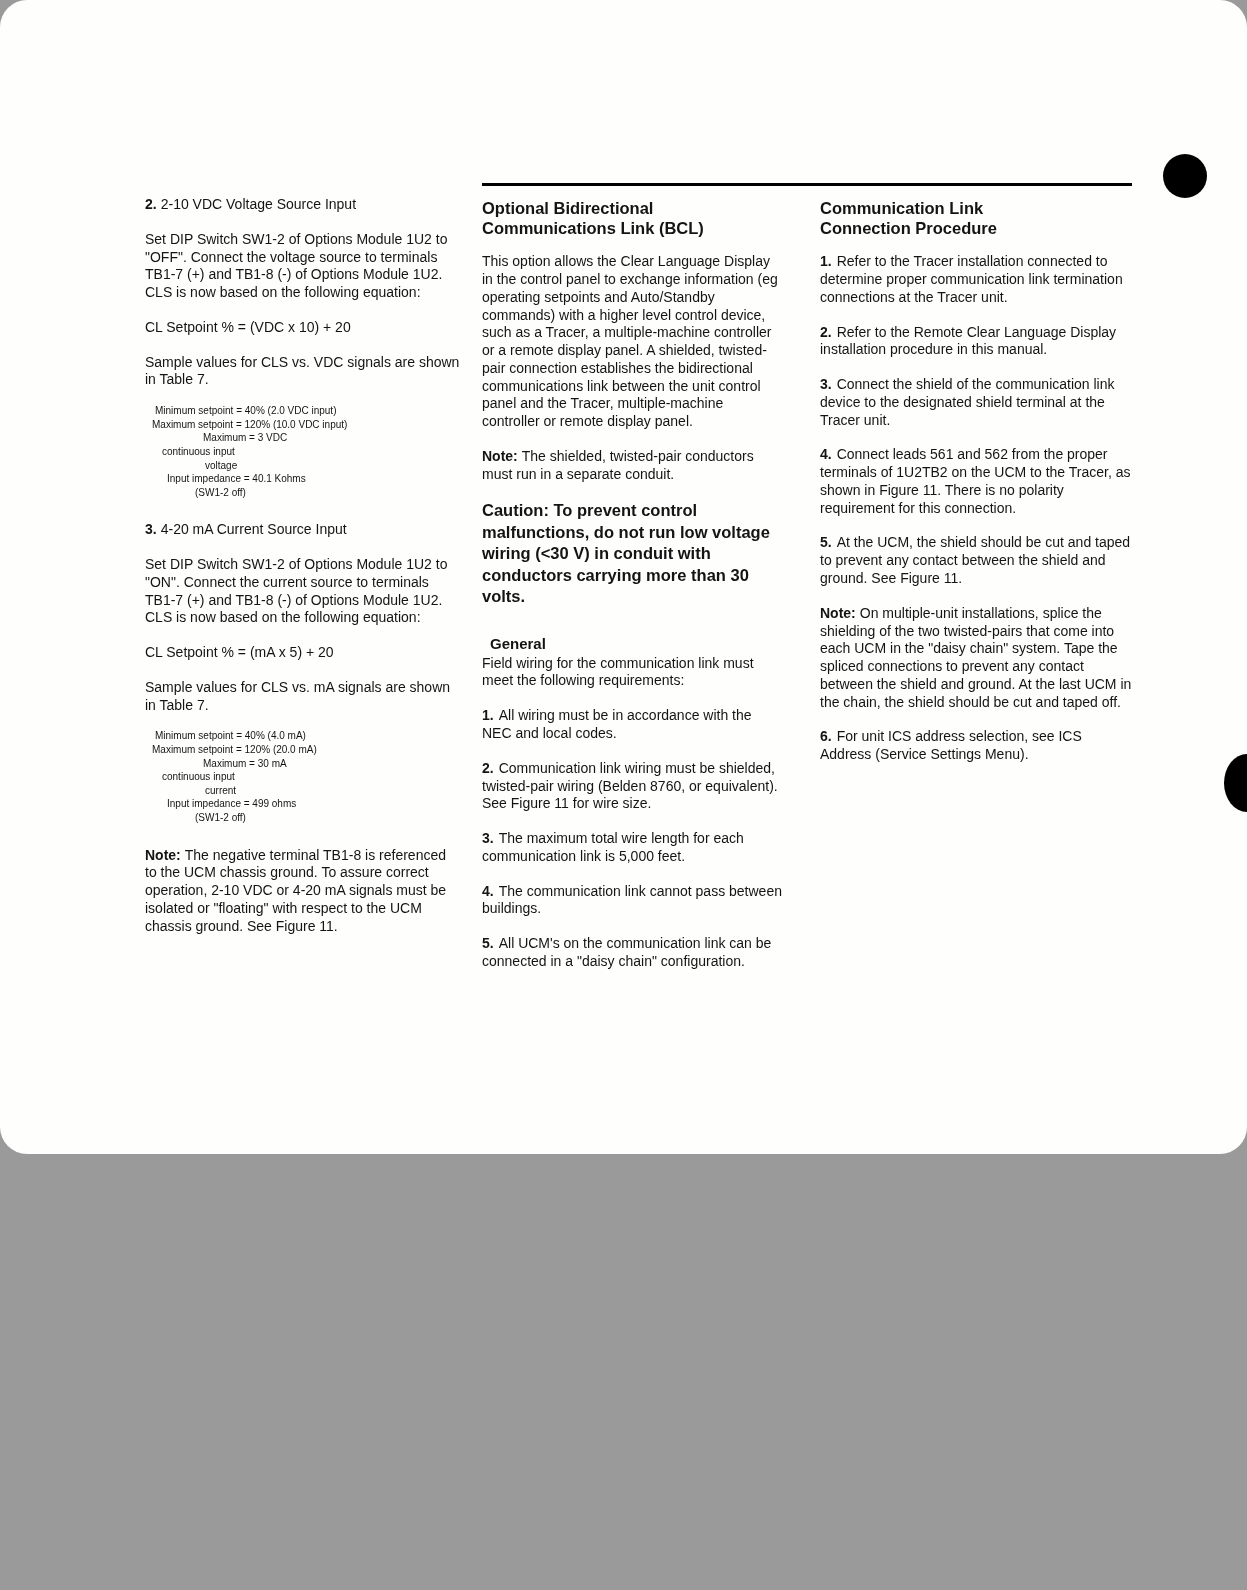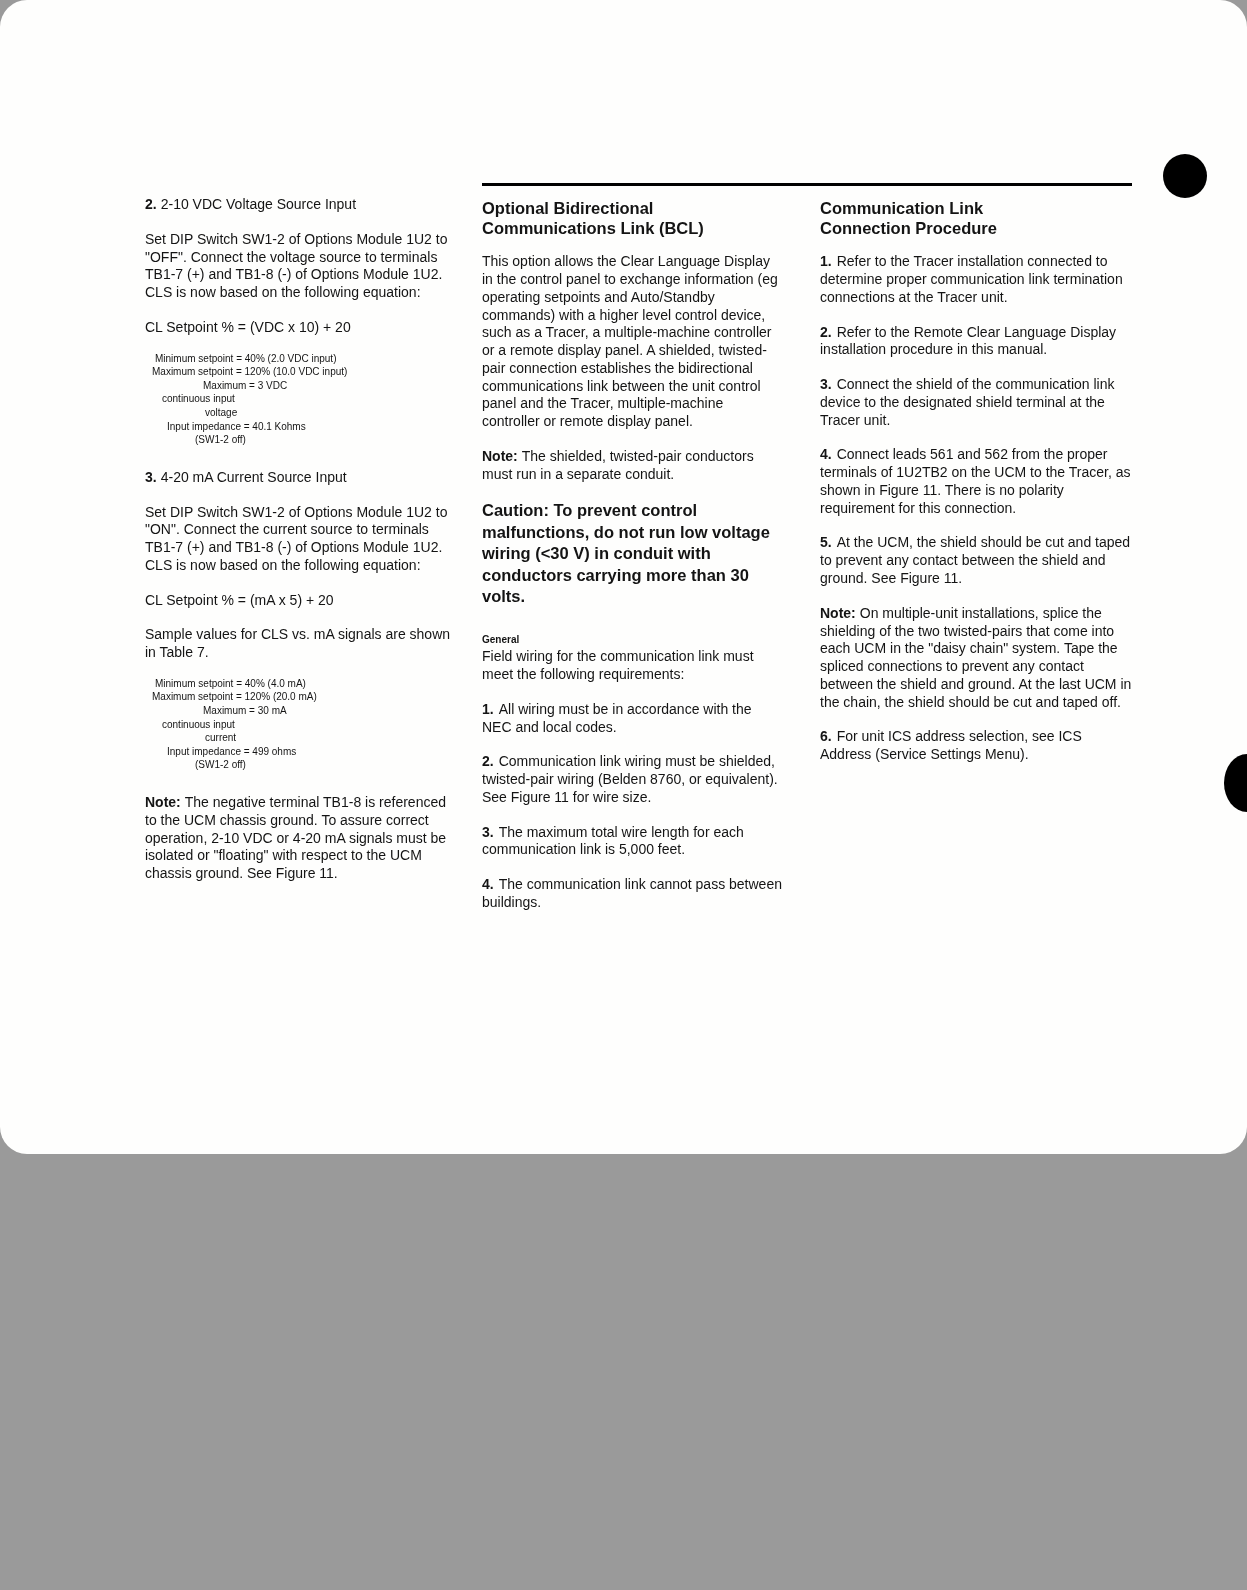--- a/index.html
+++ b/index.html
@@ -21,21 +21,21 @@
 
   .col p { margin:0 0 17px; }
   .h-num { margin-bottom:19px; }
   .h-num b { margin-right:4px; }
   h2 { font-size:16.5px; line-height:1.22; margin:0 0 15px; font-weight:bold; }
   #col3 h2 { max-width:214px; }
   .num-item b { margin-right:5px; }
   .note-lead { margin-right:4px; }
   .eq { margin:2px 0 19px; }
   .caution { font-size:16.5px; font-weight:bold; line-height:1.3; margin:4px 0 30px; max-width:292px; }
-  h3 { font-size:10px; font-weight:bold; margin:26px 0 2px; }
+  h3 { font-size:15px; font-weight:bold; margin:26px 8px 2px; }
   .specs { font-size:10px; line-height:1.36; margin:-2px 0 22px; }
   .specs div { white-space:nowrap; }
   .s0 { padding-left:10px; }
   .s1 { padding-left:7px; }
   .s2 { padding-left:58px; }
   .s3 { padding-left:17px; }
   .s4 { padding-left:60px; }
   .s5 { padding-left:22px; }
   .s6 { padding-left:50px; }
 
@@ -49,20 +49,21 @@
 
   <div class="rule-top"></div>
   <div class="dot-tr"></div>
   <div class="mark-mid"></div>
   <div class="mark-bot"></div>
 
   <div class="col" id="col1">
     <p class="h-num"><b>2.</b><span>2-10 VDC Voltage Source Input</span></p>
     <p>Set DIP Switch SW1-2 of Options Module 1U2 to "OFF". Connect the voltage source to terminals TB1-7 (+) and TB1-8 (-) of Options Module 1U2. CLS is now based on the following equation:</p>
     <p class="eq">CL Setpoint % = (VDC x 10) + 20</p>
+    <p>Sample values for CLS vs. VDC signals are shown in Table 7.</p>
     <div class="specs">
       <div class="s0">Minimum setpoint  = 40% (2.0 VDC input)</div>
       <div class="s1">Maximum setpoint  = 120% (10.0 VDC input)</div>
       <div class="s2">Maximum  = 3 VDC</div>
       <div class="s3">continuous input</div>
       <div class="s4">voltage</div>
       <div class="s5">Input impedance  = 40.1 Kohms</div>
       <div class="s6">(SW1-2 off)</div>
     </div>
 
@@ -87,20 +88,21 @@
     <h2>Optional Bidirectional Communications Link (BCL)</h2>
     <p>This option allows the Clear Language Display in the control panel to exchange information (eg operating setpoints and Auto/Standby commands) with a higher level control device, such as a Tracer, a multiple-machine controller or a remote display panel. A shielded, twisted-pair connection establishes the bidirectional communications link between the unit control panel and the Tracer, multiple-machine controller or remote display panel.</p>
     <p><b class="note-lead">Note:</b><span>The shielded, twisted-pair conductors must run in a separate conduit.</span></p>
     <p class="caution">Caution: To prevent control malfunctions, do not run low voltage wiring (&lt;30 V) in conduit with conductors carrying more than 30 volts.</p>
     <h3>General</h3>
     <p>Field wiring for the communication link must meet the following requirements:</p>
     <p class="num-item"><b>1.</b><span>All wiring must be in accordance with the NEC and local codes.</span></p>
     <p class="num-item"><b>2.</b><span>Communication link wiring must be shielded, twisted-pair wiring (Belden 8760, or equivalent). See Figure 11 for wire size.</span></p>
     <p class="num-item"><b>3.</b><span>The maximum total wire length for each communication link is 5,000 feet.</span></p>
     <p class="num-item"><b>4.</b><span>The communication link cannot pass between buildings.</span></p>
+    <p class="num-item"><b>5.</b><span>All UCM's on the communication link can be connected in a "daisy chain" configuration.</span></p>
   </div>
 
   <div class="col" id="col3">
     <h2>Communication Link Connection Procedure</h2>
     <p class="num-item"><b>1.</b><span>Refer to the Tracer installation connected to determine proper communication link termination connections at the Tracer unit.</span></p>
     <p class="num-item"><b>2.</b><span>Refer to the Remote Clear Language Display installation procedure in this manual.</span></p>
     <p class="num-item"><b>3.</b><span>Connect the shield of the communication link device to the designated shield terminal at the Tracer unit.</span></p>
     <p class="num-item"><b>4.</b><span>Connect leads 561 and 562 from the proper terminals of 1U2TB2 on the UCM to the Tracer, as shown in Figure 11. There is no polarity requirement for this connection.</span></p>
     <p class="num-item"><b>5.</b><span>At the UCM, the shield should be cut and taped to prevent any contact between the shield and ground. See Figure 11.</span></p>
     <p><b class="note-lead">Note:</b><span>On multiple-unit installations, splice the shielding of the two twisted-pairs that come into each UCM in the "daisy chain" system. Tape the spliced connections to prevent any contact between the shield and ground. At the last UCM in the chain, the shield should be cut and taped off.</span></p>

